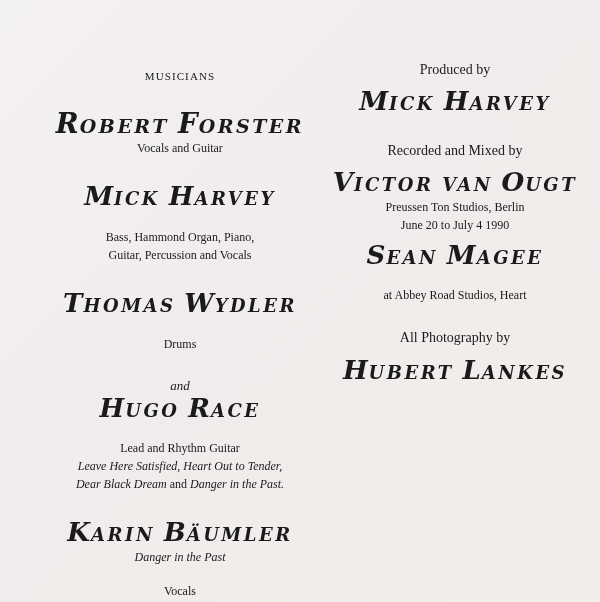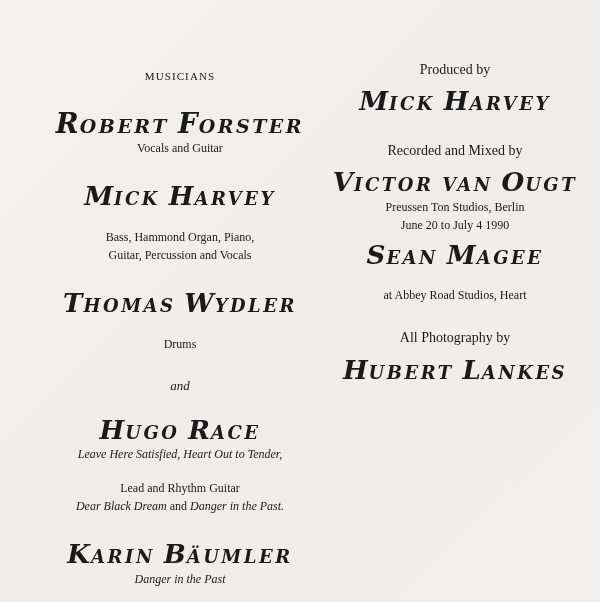--- a/index.html
+++ b/index.html
@@ -68,21 +68,21 @@
   .sub.italic {
     font-style: italic;
   }
   .sub .roman {
     font-style: normal;
   }
   .and {
     font-style: italic;
     font-size: 13px;
   }
-  .gap-22 { margin-top: 22px; }
+  .gap-22 { }
   .gap-26 { margin-top: 26px; }
   .gap-8  { margin-top: 8px; }
   .gap-6  { margin-top: 19px; }
 
   .credit-label {
     font-size: 14px;
     line-height: 1.3;
   }
   .r-top { margin-top: 61px; }
 </style>
@@ -101,22 +101,22 @@
     <div class="name n-md gap-26"><span class="cap">M</span><span>ICK </span><span class="cap">H</span><span>ARVEY</span></div>
     <div class="sub gap-6">Bass, Hammond Organ, Piano,</div>
     <div class="sub">Guitar, Percussion and Vocals</div>
 
     <div class="name n-md gap-26"><span class="cap">T</span><span>HOMAS </span><span class="cap">W</span><span>YDLER</span></div>
     <div class="sub gap-6">Drums</div>
 
     <div class="and gap-26">and</div>
 
     <div class="name n-md gap-22"><span class="cap">H</span><span>UGO </span><span class="cap">R</span><span>ACE</span></div>
+    <div class="sub gap-6">Lead and Rhythm Guitar</div>
     <div class="sub italic">Leave Here Satisfied, Heart Out to Tender,</div>
-    <div class="sub gap-6">Lead and Rhythm Guitar</div>
     <div class="sub italic"><span>Dear Black Dream</span><span class="roman"> and </span><span>Danger in the Past.</span></div>
 
     <div class="name n-md gap-26"><span class="cap">K</span><span>ARIN </span><span class="cap">B</span><span>ÄUMLER</span></div>
     <div class="sub italic">Danger in the Past</div>
     <div class="sub gap-6">Vocals</div>
 
   </div>
 
   <div class="col col-right">
 

